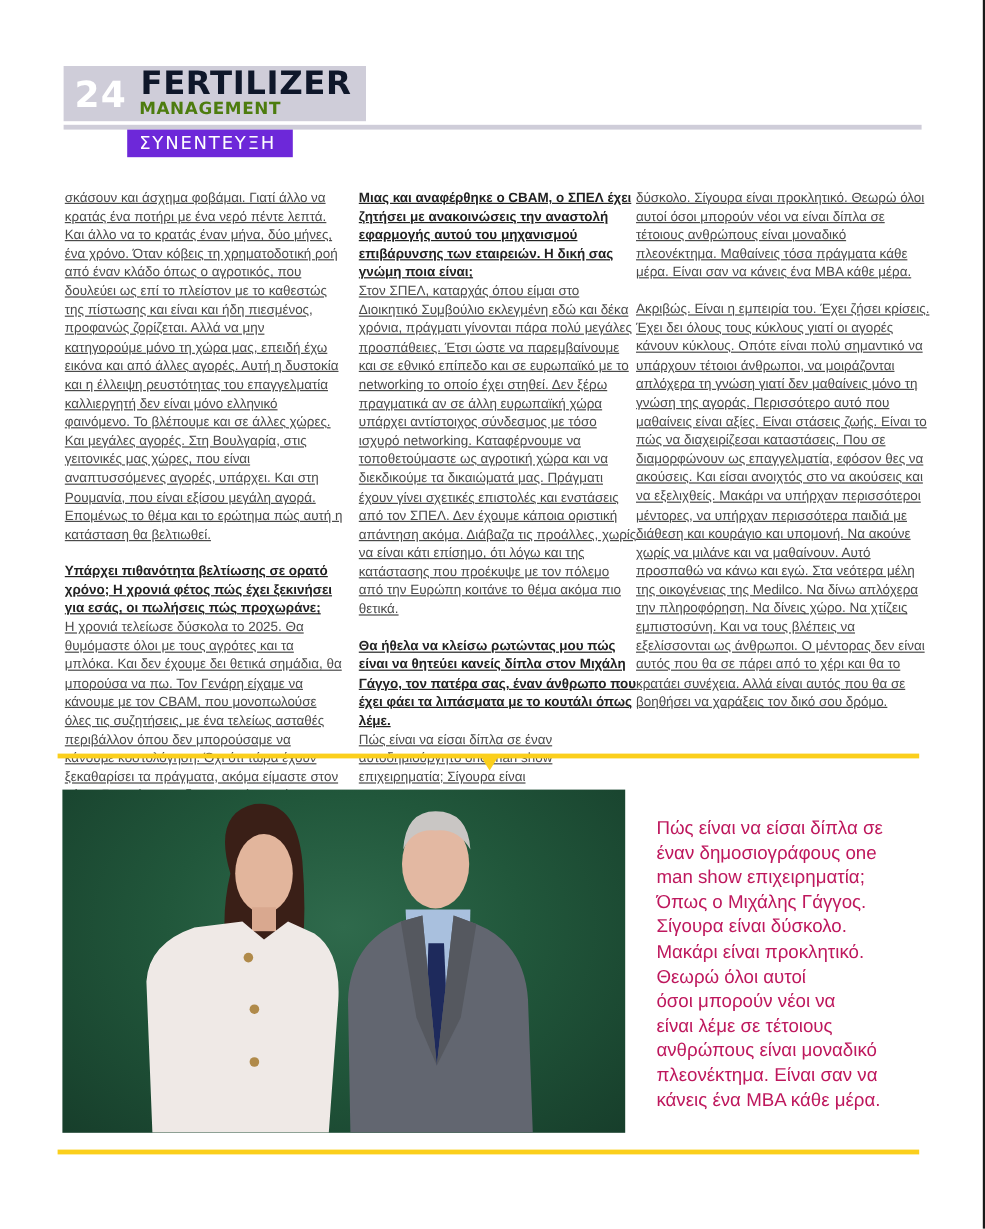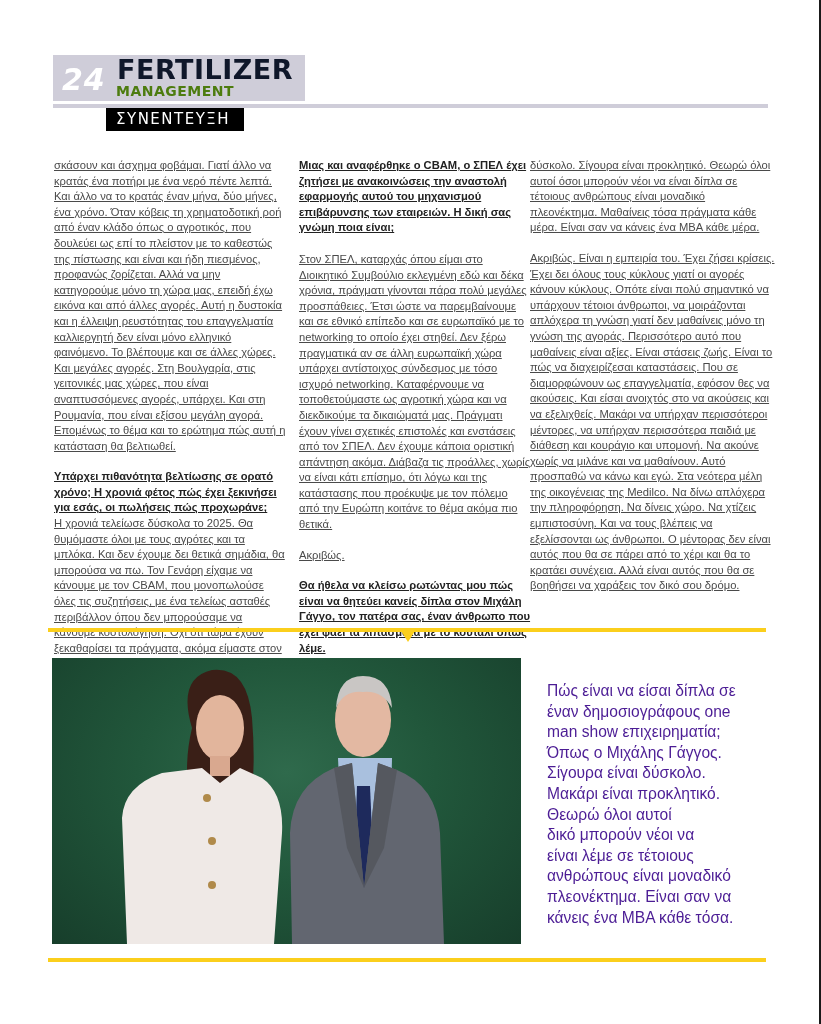--- a/index.html
+++ b/index.html
@@ -2,24 +2,24 @@
 <html><head>
   <meta charset="utf-8">
   <style>
     * { margin: 0; padding: 0; box-sizing: border-box; }
     html, body { width: 821px; height: 1024px; background: #ffffff; overflow: hidden; }
     body { position: relative; font-family: "Liberation Sans", sans-serif; color: #3c3c3c; }
 
     
     .hdr-box { position: absolute; left: 53px; top: 55px; width: 252px; height: 46px; background: #cfcdd9; }
     .hdr-line { position: absolute; left: 53px; top: 104px; width: 715px; height: 4px; background: #cfcdd9; }
-    .hdr-num { position: absolute; left: 62px; top: 62px; font-size: 30px; font-weight: bold; color: #ffffff; letter-spacing: 1px; font-family: "DejaVu Sans", sans-serif; font-style: italic; }
+    .hdr-num { position: absolute; left: 62px; top: 62px; font-size: 30px; font-weight: bold; color: #ffffff; letter-spacing: 1px; font-family: "DejaVu Sans", sans-serif; }
     .hdr-title1 { position: absolute; left: 117px; top: 56px; font-size: 27px; font-weight: bold; color: #0f172a; letter-spacing: 0.5px; line-height: 28px; font-family: "DejaVu Sans", sans-serif; }
     .hdr-title2 { position: absolute; left: 116px; top: 80px; font-size: 14px; color: #4d7c0f; line-height: 22px; letter-spacing: 0.5px; font-family: "DejaVu Sans", sans-serif; font-weight: bold; }
-    .hdr-tag { position: absolute; left: 106px; top: 108px; width: 138px; height: 23px; background: #000000; color: #ffffff; font-size: 15px; letter-spacing: 1.5px; line-height: 23px; padding-left: 10px; font-family: "DejaVu Sans", sans-serif; }
+    .hdr-tag { position: absolute; left: 106px; top: 108px; width: 138px; height: 23px; background: #6d28d9; color: #ffffff; font-size: 15px; letter-spacing: 1.5px; line-height: 23px; padding-left: 10px; font-family: "DejaVu Sans", sans-serif; }
 
     
     .col { position: absolute; top: 158px; font-size: 11.2px; line-height: 15.6px; color: #4a4a4a; }
     .col p { margin: 0 0 15px 0; text-decoration: underline; }
     .col .q { font-weight: bold; color: #222222; }
     .col1 { left: 54px; width: 232px; }
     .col2 { left: 299px; width: 232px; }
     .col3 { left: 530px; width: 245px; }
 
     
@@ -28,21 +28,21 @@
     .rule-bottom { top: 958px; }
     .pointer { position: absolute; left: 401px; top: 631px; width: 0; height: 0;
       border-left: 7px solid transparent; border-right: 7px solid transparent; border-top: 11px solid #fbcf1c; }
 
     
     .photo { position: absolute; left: 52px; top: 658px; width: 469px; height: 286px; overflow: hidden;
       background: radial-gradient(ellipse at 50% 40%, #2f6a4c 0%, #21573b 45%, #173e2b 100%); }
     .photo svg { position: absolute; left: 0; top: 0; }
 
     
-    .pullquote { position: absolute; left: 547px; top: 681px; width: 215px; font-size: 15.6px; line-height: 20.6px; color: #4c1d95; font-family: "Liberation Sans", sans-serif; }
+    .pullquote { position: absolute; left: 547px; top: 681px; width: 215px; font-size: 15.6px; line-height: 20.6px; color: #be185d; font-family: "Liberation Sans", sans-serif; }
     .pullquote span { display: block; white-space: nowrap; }
 
     .edge { position: absolute; right: 0; top: 0; width: 2px; height: 1024px; background: #1a1a1a; }
   </style>
 </head>
 <body>
 
 <div class="hdr-box"></div>
 <div class="hdr-line"></div>
 <div class="hdr-num">24</div>
@@ -50,23 +50,22 @@
 <div class="hdr-title2">MANAGEMENT</div>
 <div class="hdr-tag">ΣΥΝΕΝΤΕΥΞΗ</div>
 
 <div class="col col1">
   <p>σκάσουν και άσχημα φοβάμαι. Γιατί άλλο να κρατάς ένα ποτήρι με ένα νερό πέντε λεπτά. Και άλλο να το κρατάς έναν μήνα, δύο μήνες, ένα χρόνο. Όταν κόβεις τη χρηματοδοτική ροή από έναν κλάδο όπως ο αγροτικός, που δουλεύει ως επί το πλείστον με το καθεστώς της πίστωσης και είναι και ήδη πιεσμένος, προφανώς ζορίζεται. Αλλά να μην κατηγορούμε μόνο τη χώρα μας, επειδή έχω εικόνα και από άλλες αγορές. Αυτή η δυστοκία και η έλλειψη ρευστότητας του επαγγελματία καλλιεργητή δεν είναι μόνο ελληνικό φαινόμενο. Το βλέπουμε και σε άλλες χώρες. Και μεγάλες αγορές. Στη Βουλγαρία, στις γειτονικές μας χώρες, που είναι αναπτυσσόμενες αγορές, υπάρχει. Και στη Ρουμανία, που είναι εξίσου μεγάλη αγορά. Επομένως το θέμα και το ερώτημα πώς αυτή η κατάσταση θα βελτιωθεί.</p>
   <p class="q" style="margin-bottom:0">Υπάρχει πιθανότητα βελτίωσης σε ορατό χρόνο; Η χρονιά φέτος πώς έχει ξεκινήσει για εσάς, οι πωλήσεις πώς προχωράνε;</p>
   <p>Η χρονιά τελείωσε δύσκολα το 2025. Θα θυμόμαστε όλοι με τους αγρότες και τα μπλόκα. Και δεν έχουμε δει θετικά σημάδια, θα μπορούσα να πω. Τον Γενάρη είχαμε να κάνουμε με τον CBAM, που μονοπωλούσε όλες τις συζητήσεις, με ένα τελείως ασταθές περιβάλλον όπου δεν μπορούσαμε να κάνουμε κοστολόγηση. Όχι ότι τώρα έχουν ξεκαθαρίσει τα πράγματα, ακόμα είμαστε στον αέρα. Γεγονός, που δημιουργεί μια σύγχυση στην αγορά. Και τώρα έχουμε τον πόλεμο.</p>
 </div>
 
 <div class="col col2">
-  <p class="q" style="margin-bottom:16px">Μιας και αναφέρθηκε ο CBAM, ο ΣΠΕΛ έχει ζητήσει με ανακοινώσεις την αναστολή εφαρμογής αυτού του μηχανισμού επιβάρυνσης των εταιρειών. Η δική σας γνώμη ποια είναι;</p>
+  <p class="q" style="margin-bottom:0">Μιας και αναφέρθηκε ο CBAM, ο ΣΠΕΛ έχει ζητήσει με ανακοινώσεις την αναστολή εφαρμογής αυτού του μηχανισμού επιβάρυνσης των εταιρειών. Η δική σας γνώμη ποια είναι;</p>
   <p>Στον ΣΠΕΛ, καταρχάς όπου είμαι στο Διοικητικό Συμβούλιο εκλεγμένη εδώ και δέκα χρόνια, πράγματι γίνονται πάρα πολύ μεγάλες προσπάθειες. Έτσι ώστε να παρεμβαίνουμε και σε εθνικό επίπεδο και σε ευρωπαϊκό με το networking το οποίο έχει στηθεί. Δεν ξέρω πραγματικά αν σε άλλη ευρωπαϊκή χώρα υπάρχει αντίστοιχος σύνδεσμος με τόσο ισχυρό networking. Καταφέρνουμε να τοποθετούμαστε ως αγροτική χώρα και να διεκδικούμε τα δικαιώματά μας. Πράγματι έχουν γίνει σχετικές επιστολές και ενστάσεις από τον ΣΠΕΛ. Δεν έχουμε κάποια οριστική απάντηση ακόμα. Διάβαζα τις προάλλες, χωρίς να είναι κάτι επίσημο, ότι λόγω και της κατάστασης που προέκυψε με τον πόλεμο από την Ευρώπη κοιτάνε το θέμα ακόμα πιο θετικά.</p>
-  <p>Ακριβώς.</p>
   <p class="q" style="margin-bottom:0">Θα ήθελα να κλείσω ρωτώντας μου πώς είναι να θητεύει κανείς δίπλα στον Μιχάλη Γάγγο, τον πατέρα σας, έναν άνθρωπο που έχει φάει τα λιπάσματα με το κουτάλι όπως λέμε.</p>
   <p>Πώς είναι να είσαι δίπλα σε έναν αυτοδημιούργητο one man show επιχειρηματία; Σίγουρα είναι</p>
 </div>
 
 <div class="col col3">
   <p>δύσκολο. Σίγουρα είναι προκλητικό. Θεωρώ όλοι αυτοί όσοι μπορούν νέοι να είναι δίπλα σε τέτοιους ανθρώπους είναι μοναδικό πλεονέκτημα. Μαθαίνεις τόσα πράγματα κάθε μέρα. Είναι σαν να κάνεις ένα MBA κάθε μέρα.</p>
   <p>Ακριβώς. Είναι η εμπειρία του. Έχει ζήσει κρίσεις. Έχει δει όλους τους κύκλους γιατί οι αγορές κάνουν κύκλους. Οπότε είναι πολύ σημαντικό να υπάρχουν τέτοιοι άνθρωποι, να μοιράζονται απλόχερα τη γνώση γιατί δεν μαθαίνεις μόνο τη γνώση της αγοράς. Περισσότερο αυτό που μαθαίνεις είναι αξίες. Είναι στάσεις ζωής. Είναι το πώς να διαχειρίζεσαι καταστάσεις. Που σε διαμορφώνουν ως επαγγελματία, εφόσον θες να ακούσεις. Και είσαι ανοιχτός στο να ακούσεις και να εξελιχθείς. Μακάρι να υπήρχαν περισσότεροι μέντορες, να υπήρχαν περισσότερα παιδιά με διάθεση και κουράγιο και υπομονή. Να ακούνε χωρίς να μιλάνε και να μαθαίνουν. Αυτό προσπαθώ να κάνω και εγώ. Στα νεότερα μέλη της οικογένειας της Medilco. Να δίνω απλόχερα την πληροφόρηση. Να δίνεις χώρο. Να χτίζεις εμπιστοσύνη. Και να τους βλέπεις να εξελίσσονται ως άνθρωποι. Ο μέντορας δεν είναι αυτός που θα σε πάρει από το χέρι και θα το κρατάει συνέχεια. Αλλά είναι αυτός που θα σε βοηθήσει να χαράξεις τον δικό σου δρόμο.</p>
 </div>
 
 <div class="rule rule-top"></div>
@@ -100,21 +99,21 @@
 </div>
 
 <div class="pullquote">
   <span>Πώς είναι να είσαι δίπλα σε</span>
   <span>έναν δημοσιογράφους one</span>
   <span>man show επιχειρηματία;</span>
   <span>Όπως ο Μιχάλης Γάγγος.</span>
   <span>Σίγουρα είναι δύσκολο.</span>
   <span>Μακάρι είναι προκλητικό.</span>
   <span>Θεωρώ όλοι αυτοί</span>
-  <span>δικό μπορούν νέοι να</span>
+  <span>όσοι μπορούν νέοι να</span>
   <span>είναι λέμε σε τέτοιους</span>
   <span>ανθρώπους είναι μοναδικό</span>
   <span>πλεονέκτημα. Είναι σαν να</span>
-  <span>κάνεις ένα MBA κάθε τόσα.</span>
+  <span>κάνεις ένα MBA κάθε μέρα.</span>
 </div>
 
 <div class="rule rule-bottom"></div>
 <div class="edge"></div>
 
 </body></html>

